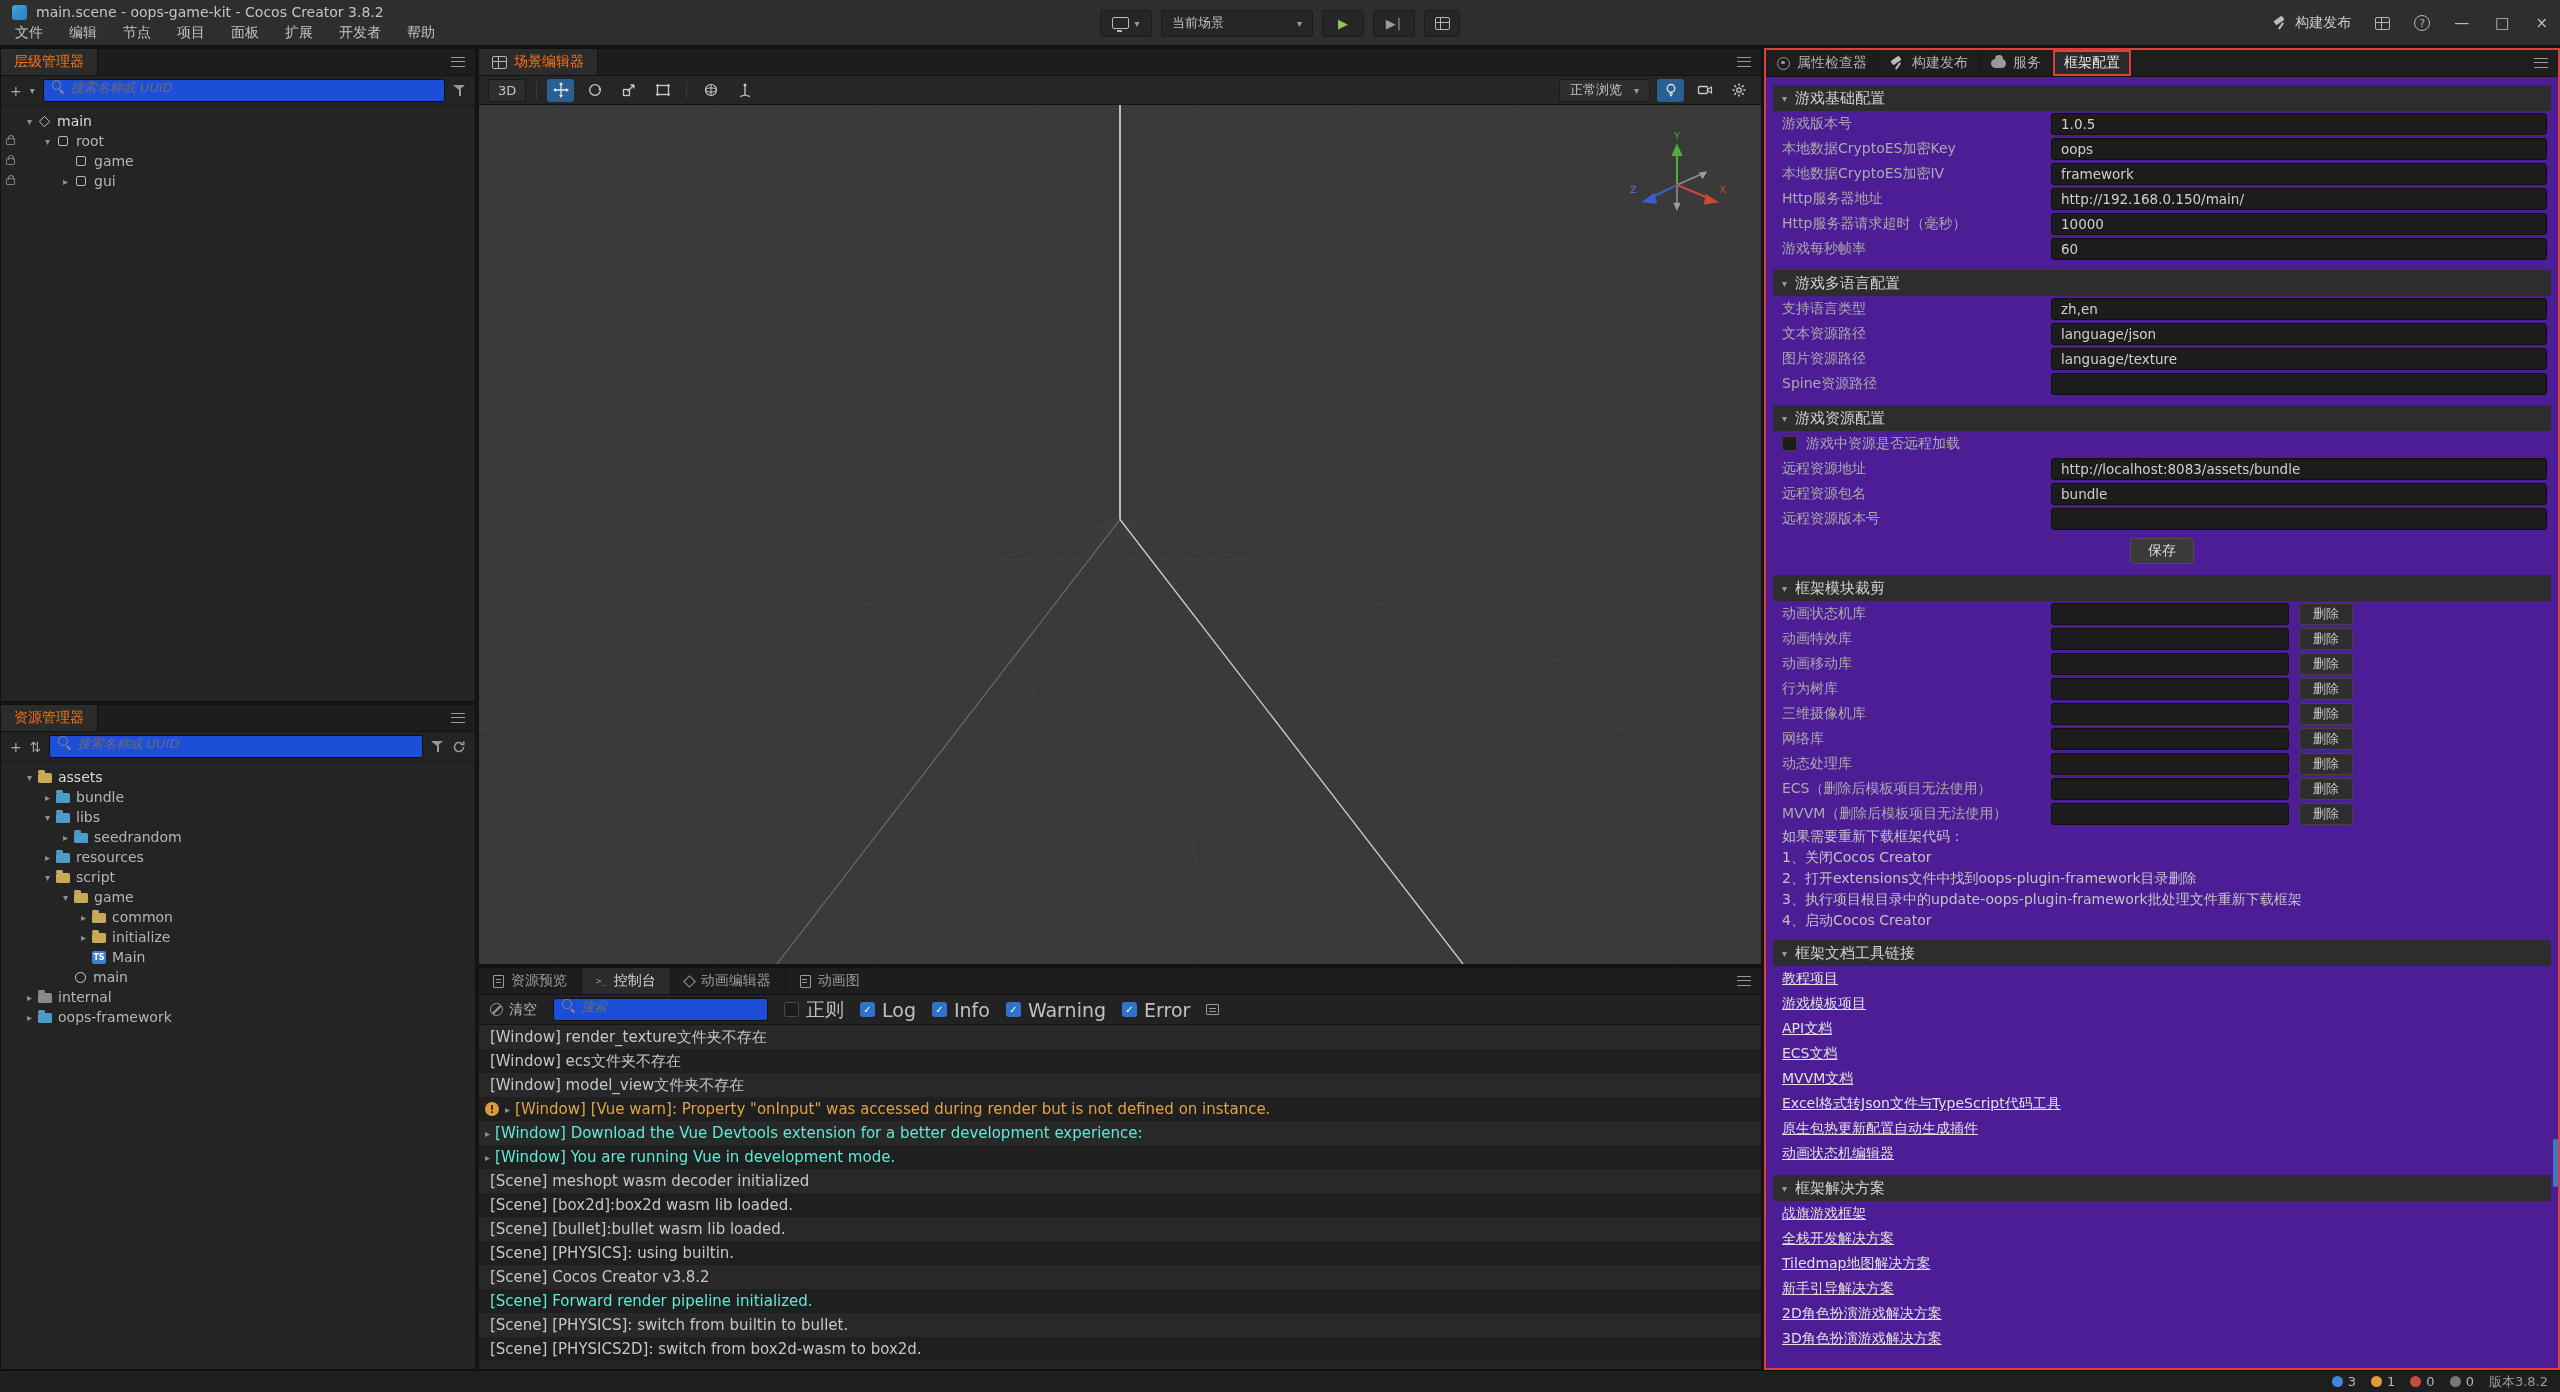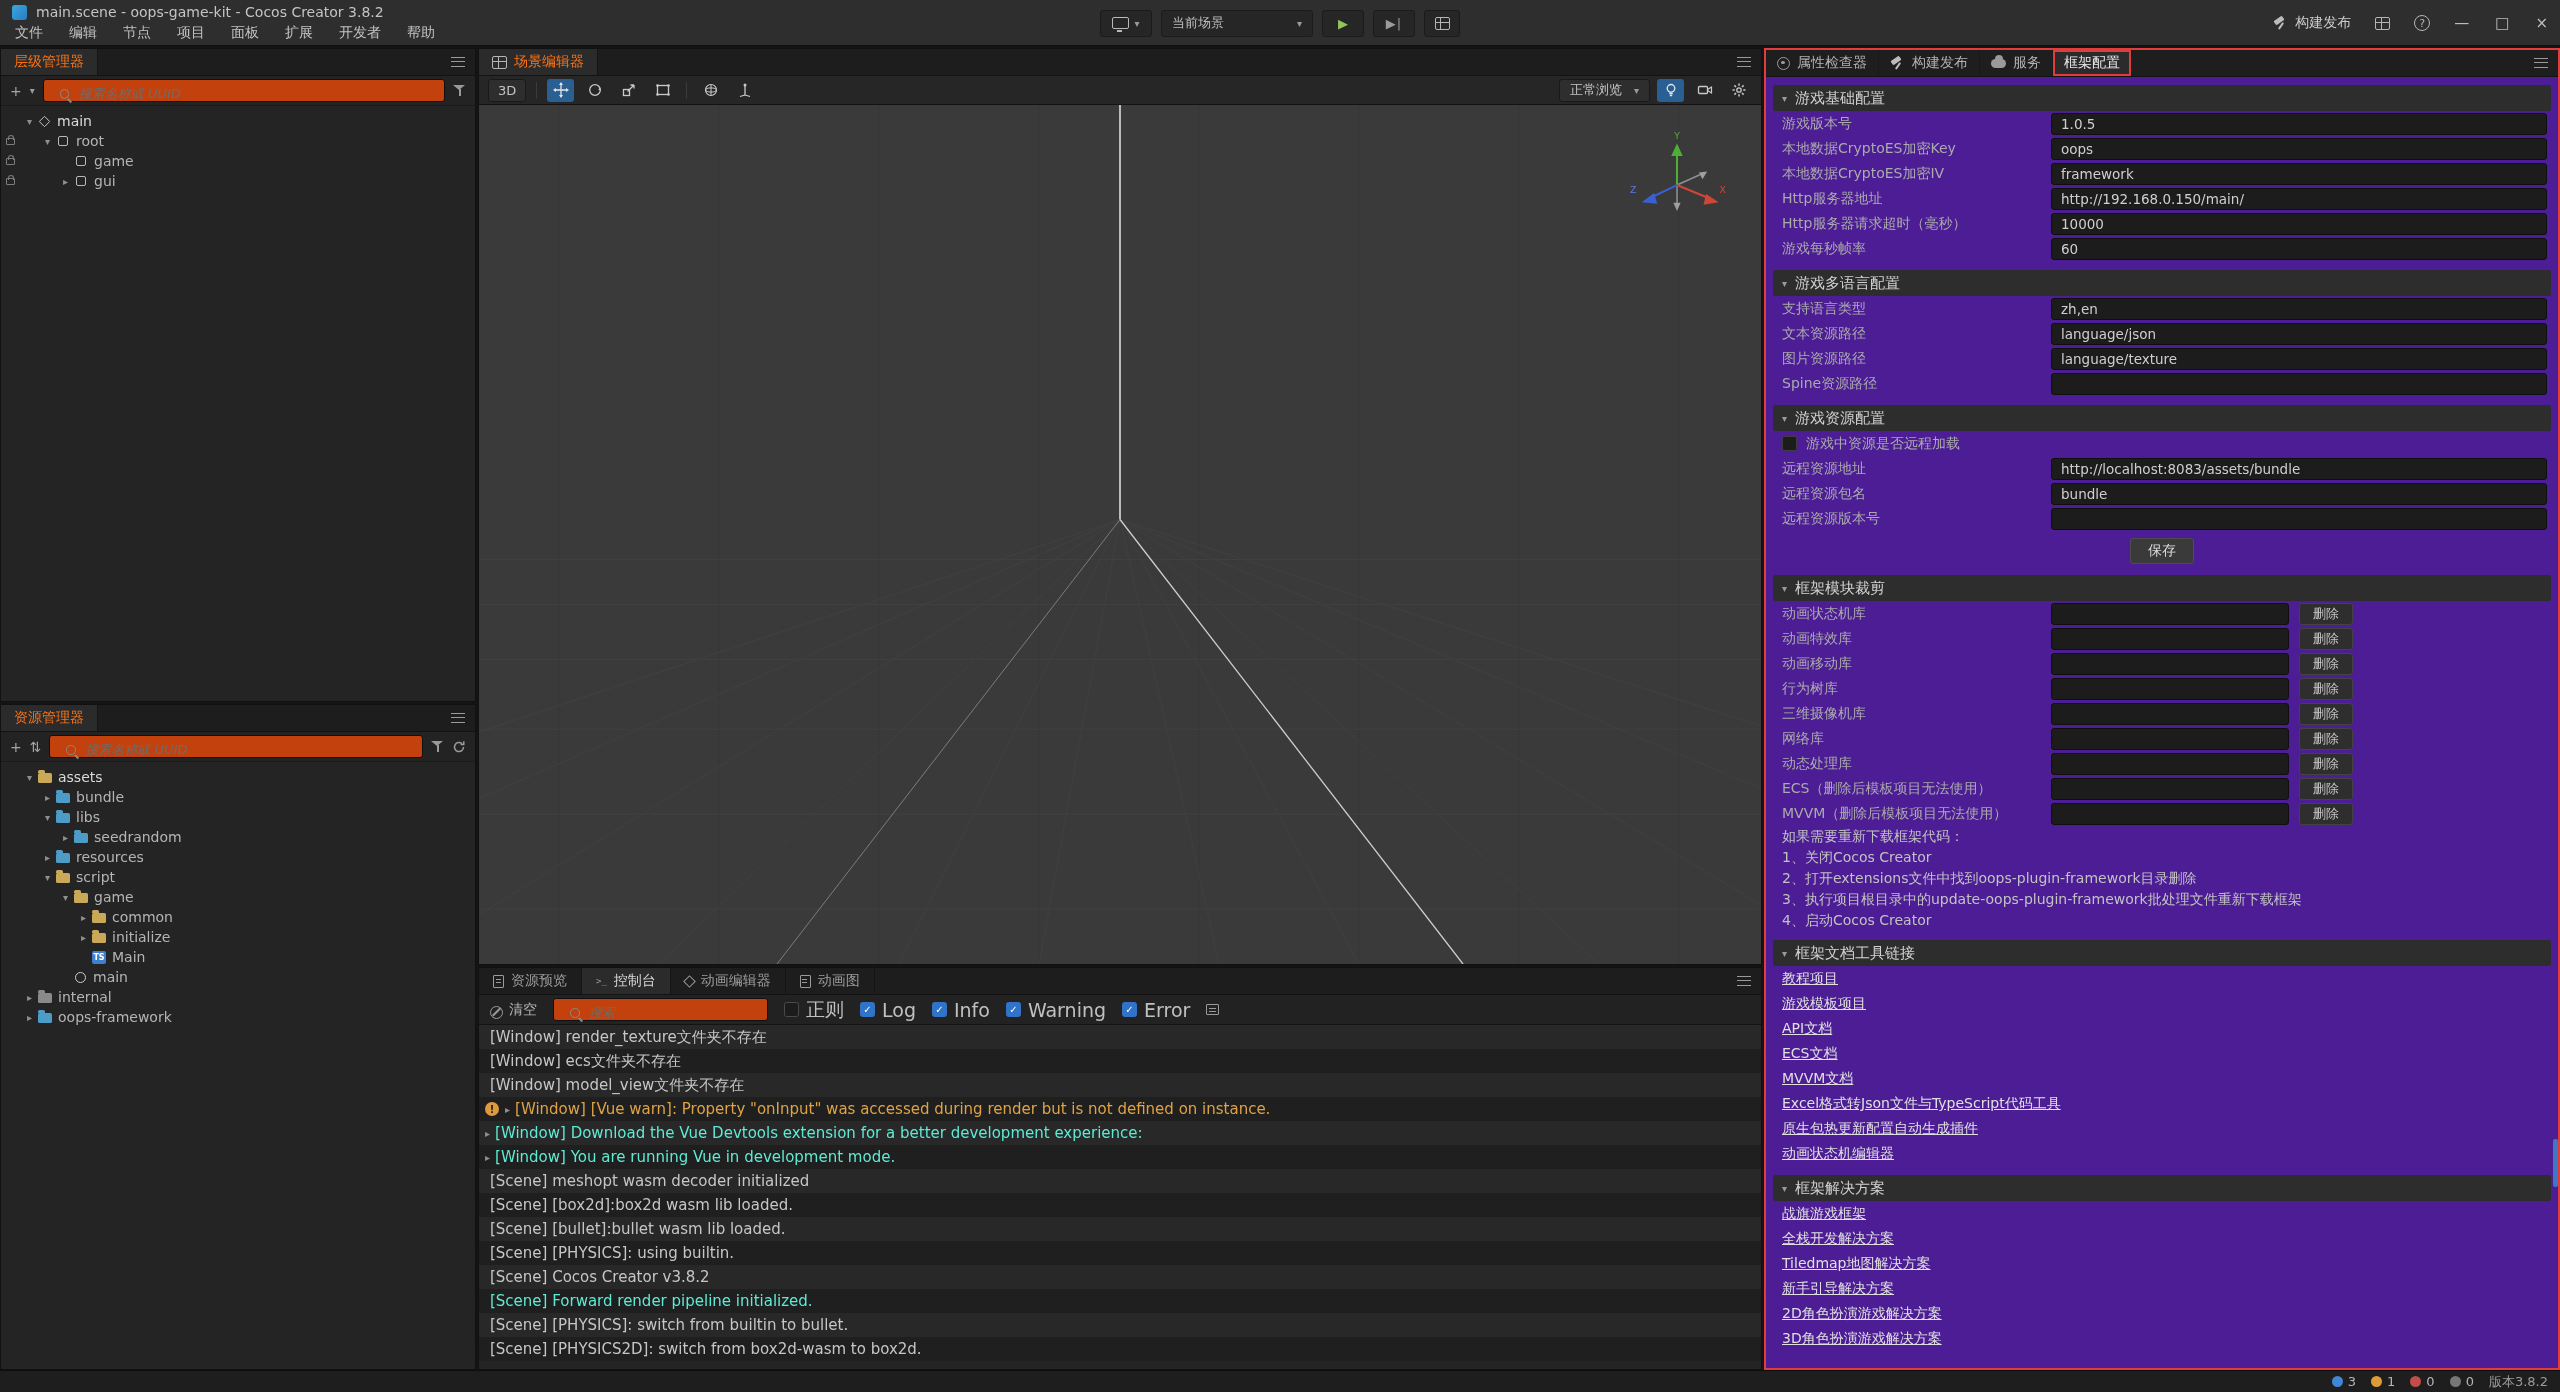--- a/index.html
+++ b/index.html
@@ -44,21 +44,21 @@
 
 #hierarchy{left:0;top:48px;width:476px;height:654px;}
 #assets{left:0;top:704px;width:476px;height:666px;}
 #sceneP{left:478px;top:48px;width:1284px;height:917px;}
 #consoleP{left:478px;top:967px;width:1284px;height:403px;}
 #rightP{left:1764px;top:48px;width:796px;height:1322px;background:#4c1d95;border:2px solid #e03e3e;justify-content:flex-end;}
 
 
 .searchbar{height:30px;display:flex;align-items:center;gap:8px;padding:0 9px;border-bottom:1px solid #1a1a1a;flex:0 0 auto;background:#232323;}
 .tool-glyph{color:#a5a5a5;font-size:14px;display:inline-flex;align-items:center;}
-.sb-input{flex:1;height:23px;background:#c2410c;border:1px solid #101010;border-radius:3px;display:flex;align-items:flex-end;gap:7px;padding:0 16px;}
+.sb-input{flex:1;height:23px;background:#1d4ed8;border:1px solid #101010;border-radius:3px;display:flex;align-items:flex-start;gap:7px;padding:0 8px;}
 .sb-input input{flex:1;background:transparent;border:none;outline:none;color:#cfcfcf;font-size:13px;font-family:inherit;min-width:0;}
 ::placeholder{color:#6d6d6d;font-style:italic;}
 .i-search{width:12px;height:12px;position:relative;flex:0 0 auto;}
 .i-search::before{content:"";position:absolute;left:0;top:0;width:7.5px;height:7.5px;border:1.5px solid #8a8a8a;border-radius:50%;}
 .i-search::after{content:"";position:absolute;left:8.6px;top:8.6px;width:4.5px;height:1.5px;background:#8a8a8a;transform:rotate(45deg);transform-origin:left center;}
 .i-filter{width:13px;height:12px;position:relative;display:inline-block;}
 .i-filter::before{content:"";position:absolute;top:0;left:0;border-left:6.5px solid transparent;border-right:6.5px solid transparent;border-top:5.5px solid #9a9a9a;}
 .i-filter::after{content:"";position:absolute;top:4.5px;left:5.5px;width:2px;height:7px;background:#9a9a9a;}
 
 
@@ -90,21 +90,21 @@
 .gizmo{position:absolute;right:32px;top:26px;width:104px;height:104px;}
 
 
 .ctab{display:flex;align-items:center;gap:7px;padding:0 14px;font-size:14px;color:#9c9c9c;border-right:1px solid #151515;}
 .ctab.active{background:#2b2b2b;color:#d6d6d6;}
 .i-page{width:11px;height:13px;border:1.4px solid #9a9a9a;border-radius:1px;position:relative;}
 .i-page::before{content:"";position:absolute;left:1.5px;top:3px;width:5px;height:1.2px;background:#9a9a9a;box-shadow:0 3px 0 #9a9a9a;}
 .i-term{font-size:9px;color:#9a9a9a;font-family:"DejaVu Sans Mono",monospace;}
 .i-anim{width:9px;height:9px;border:1.4px solid #9a9a9a;transform:rotate(45deg);}
 .ctoolbar{height:30px;display:flex;align-items:center;gap:16px;padding:0 11px;background:#222222;border-bottom:1px solid #141414;flex:0 0 auto;}
-.clear-btn{display:flex;align-items:flex-end;gap:6px;color:#b5b5b5;font-size:14px;}
+.clear-btn{display:flex;align-items:center;gap:6px;color:#b5b5b5;font-size:14px;}
 .i-ban{width:13px;height:13px;border:1.5px solid #9a9a9a;border-radius:50%;position:relative;}
 .i-ban::before{content:"";position:absolute;left:-0.5px;top:4.6px;width:11px;height:1.5px;background:#9a9a9a;transform:rotate(-45deg);}
 .csearch{width:215px;flex:0 0 auto;}
 .cb{width:15px;height:15px;border-radius:2.5px;background:#1c1c1c;border:1px solid #4a4a4a;display:inline-flex;align-items:center;justify-content:center;flex:0 0 auto;}
 .cb.on{background:#2f74c9;border-color:#2f74c9;color:#fff;font-size:10px;}
 .cb.on::after{content:"✓";}
 .filter{display:flex;align-items:center;gap:7px;font-size:19px;color:#c0c0c0;}
 .i-collapse{width:13px;height:11px;border:1.4px solid #9a9a9a;border-radius:1px;position:relative;}
 .i-collapse::before{content:"";position:absolute;left:2px;top:2.5px;right:2px;height:1.3px;background:#9a9a9a;box-shadow:0 3px 0 #9a9a9a;}
 .log-area{flex:1;overflow:hidden;font-size:15px;}

